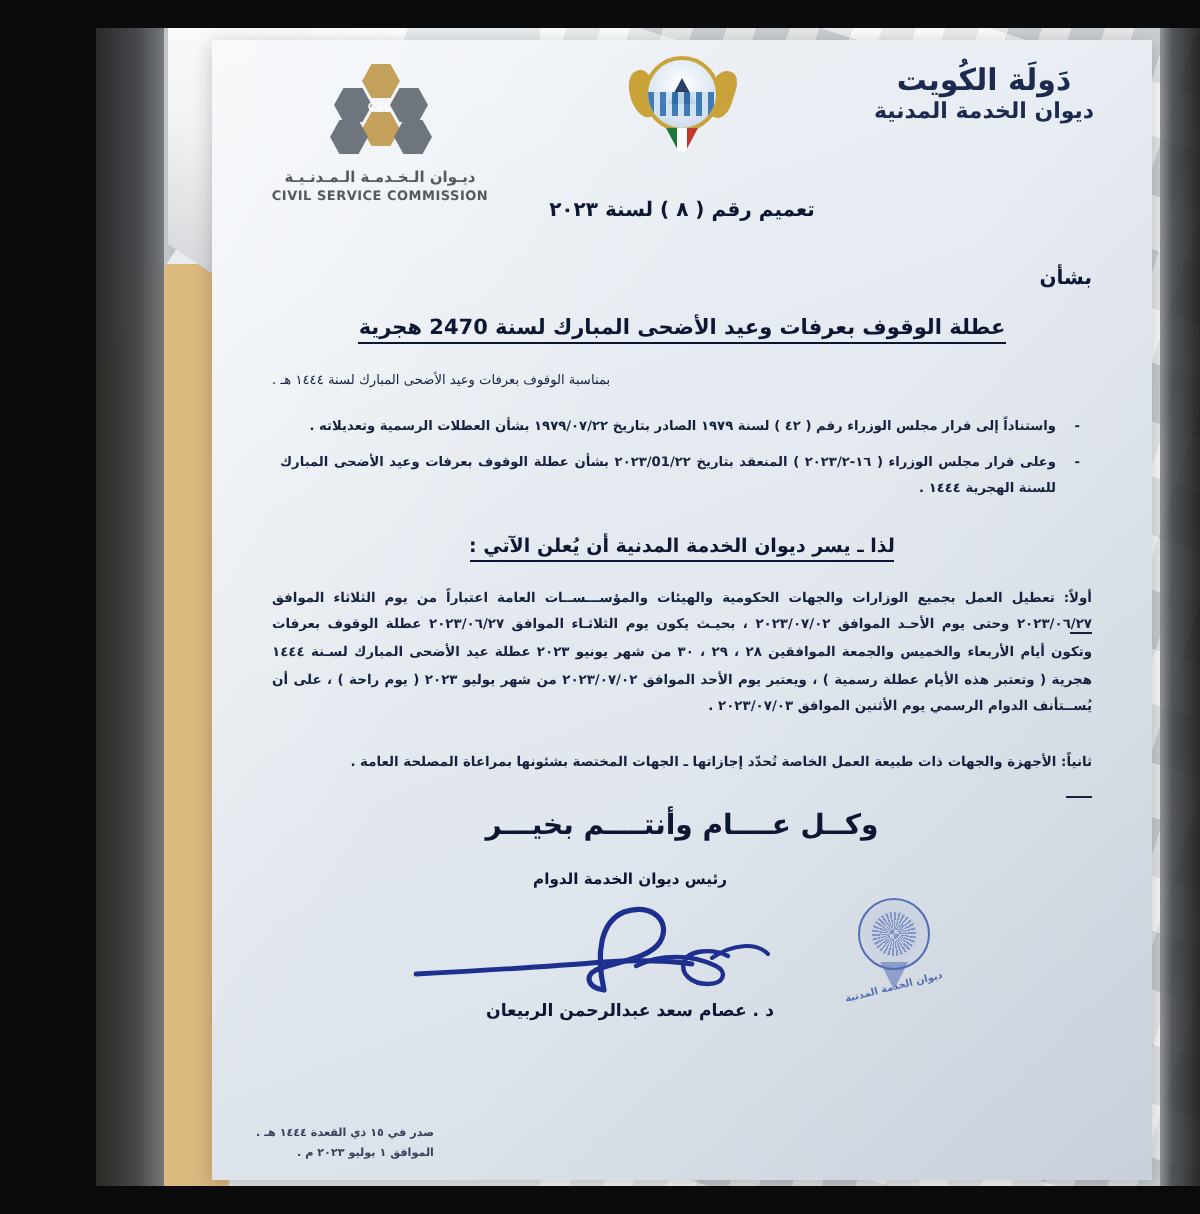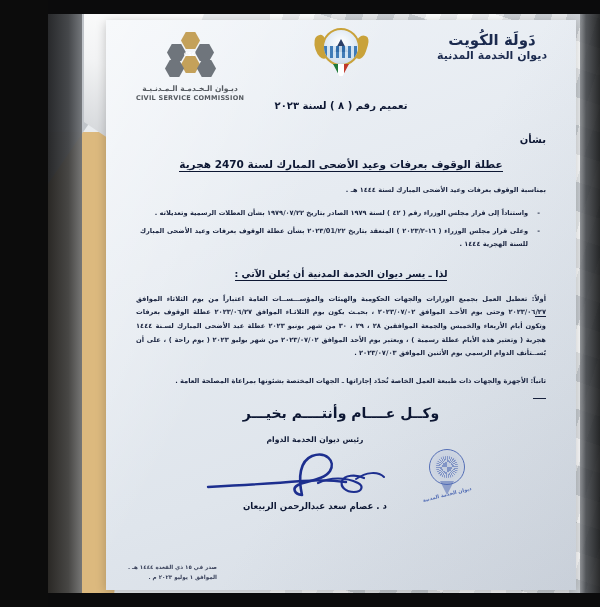--- a/index.html
+++ b/index.html
@@ -281,24 +281,24 @@
     font-size: 10.5px;
     font-weight: 700;
     color: #0d1733;
     margin-top: 13px;
     display: inline-block;
     border-bottom: 1.2px solid #0d1733;
     padding-bottom: 1px;
   }
   .occasion {
     font-size: 6.6px;
-    font-weight: 700;
+    font-weight: 400;
     color: #17213d;
     margin-top: 14px;
-    text-align: right;
+    text-align: left;
   }
 
   ul.whereas {
     list-style: none;
     margin: 13px 4px 0 4px;
     text-align: justify;
   }
   ul.whereas li {
     position: relative;
     font-size: 6.6px;

